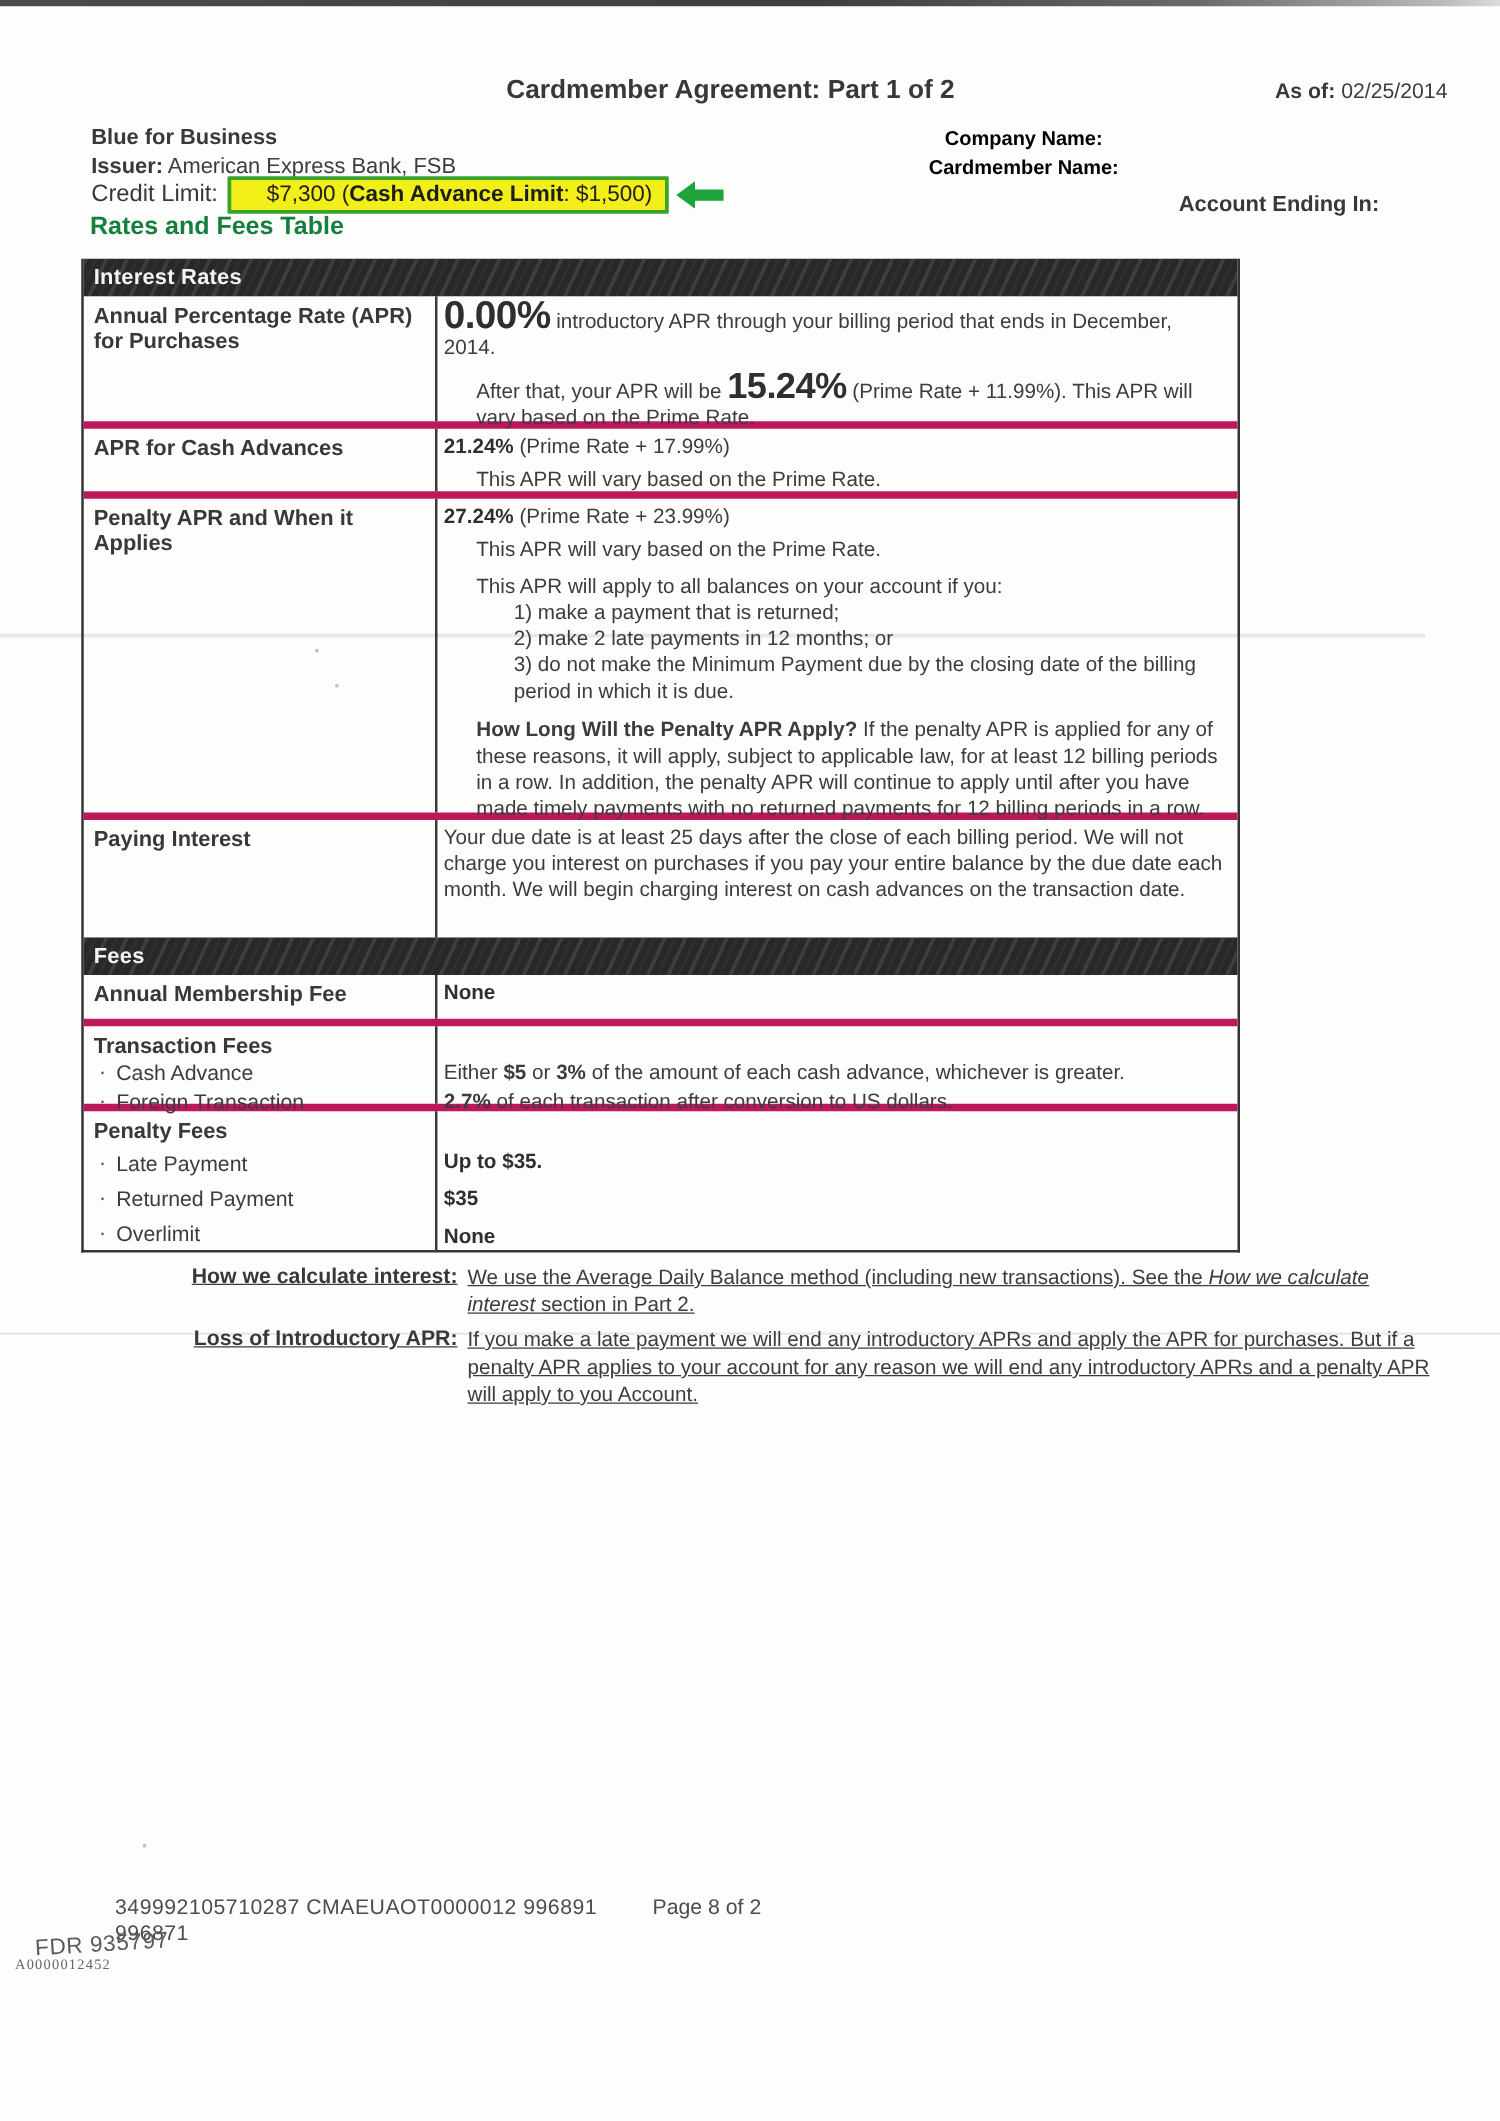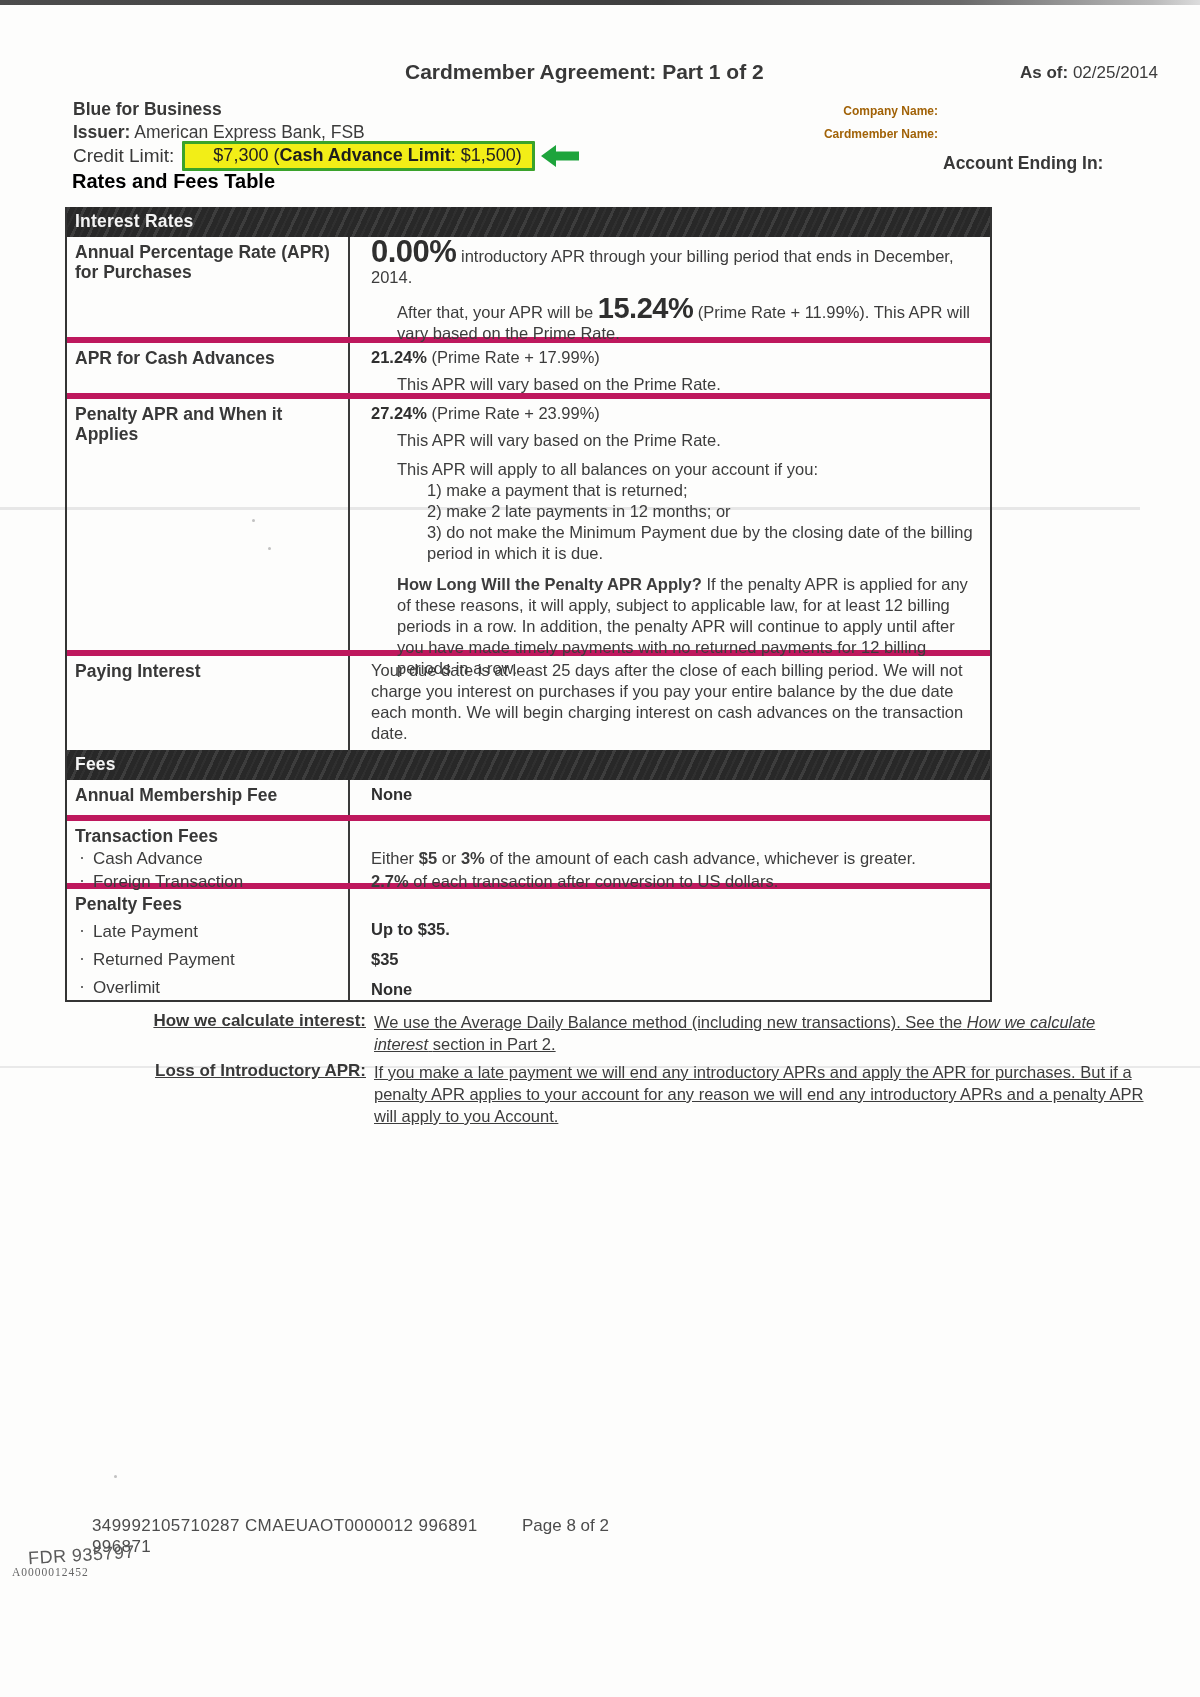--- a/index.html
+++ b/index.html
@@ -23,41 +23,41 @@
   .id-left .product{font-weight:bold;color:#383838;}
   .id-left b{color:#383838;}
   .credit-line{position:absolute;left:73px;top:141px;display:flex;align-items:center;}
   .credit-line .lbl{font-weight:normal;font-size:19px;color:#383838;margin-right:8px;}
   .hl-box{
     background:#f2ee17;border:3px solid #3aa32b;border-radius:1px;
     padding:1px 10px 2px 28px;font-size:18px;color:#222;white-space:nowrap;
   }
   .hl-box b{color:#1d1d1d;}
   .arrow-svg{margin-left:6px;display:block;}
-  .id-right{position:absolute;left:700px;top:100px;width:238px;text-align:right;
-    font-size:12px;font-weight:bold;color:#a16207;line-height:23px;}
+  .id-right{position:absolute;left:700px;top:100px;width:238px;text-align:center;
+    font-size:16px;font-weight:bold;color:#000000;line-height:23px;}
   .account{position:absolute;left:943px;top:153px;font-size:17.5px;font-weight:bold;color:#383838;}
-  .rates-heading{position:absolute;left:72px;top:170px;font-size:20px;font-weight:bold;color:#000000;}
+  .rates-heading{position:absolute;left:72px;top:170px;font-size:20px;font-weight:bold;color:#15803d;}
 
   
   .rtable{position:absolute;left:65px;top:207px;width:927px;
     border-left:2px solid #343434;border-right:2px solid #343434;border-bottom:2px solid #343434;
     box-sizing:border-box;}
   .secbar{
     height:30px;box-sizing:border-box;padding:4px 0 0 8px;
     background-color:#282828;
     background-image:repeating-linear-gradient(115deg,rgba(110,110,110,.30) 0 3px,transparent 3px 8px,rgba(70,70,70,.25) 8px 10px,transparent 10px 15px);
     color:#f4f4f4;font-size:17.5px;font-weight:bold;letter-spacing:.2px;
   }
   .trow{display:flex;box-sizing:border-box;}
   .trow + .trow{border-top:6px solid #be185d;}
   .tlabel{width:283px;flex-shrink:0;box-sizing:border-box;
     border-right:2px solid #3a3a3a;padding:5px 6px 0 8px;
     font-weight:bold;font-size:17.5px;line-height:20px;color:#383838;}
-  .tval{flex:1;box-sizing:border-box;padding:4px 10px 0 5px;font-size:16.5px;line-height:21px;margin-left:16px;}
+  .tval{flex:1;box-sizing:border-box;padding:4px 10px 0 5px;font-size:16.5px;line-height:21px;}
   .tval p{margin:0;}
   .r-apr{height:100px;} .r-cash{height:56px;} .r-pen{height:257px;} .r-pay{height:100px;}
   .r-amf{height:35px;} .r-trans{height:68px;} .r-penfee{height:117px;}
 
   .rate-big{font-size:31px;font-weight:bold;color:#2f2f2f;letter-spacing:-.5px;}
   .rate-big2{font-size:29px;font-weight:bold;color:#2f2f2f;letter-spacing:-.5px;}
   .rate-md{font-weight:bold;color:#2f2f2f;}
   .indent{margin-left:26px !important;}
   .cond{margin-left:56px !important;}
   .mt6{margin-top:6px !important;} .mt8{margin-top:8px !important;} .mt10{margin-top:10px !important;}

